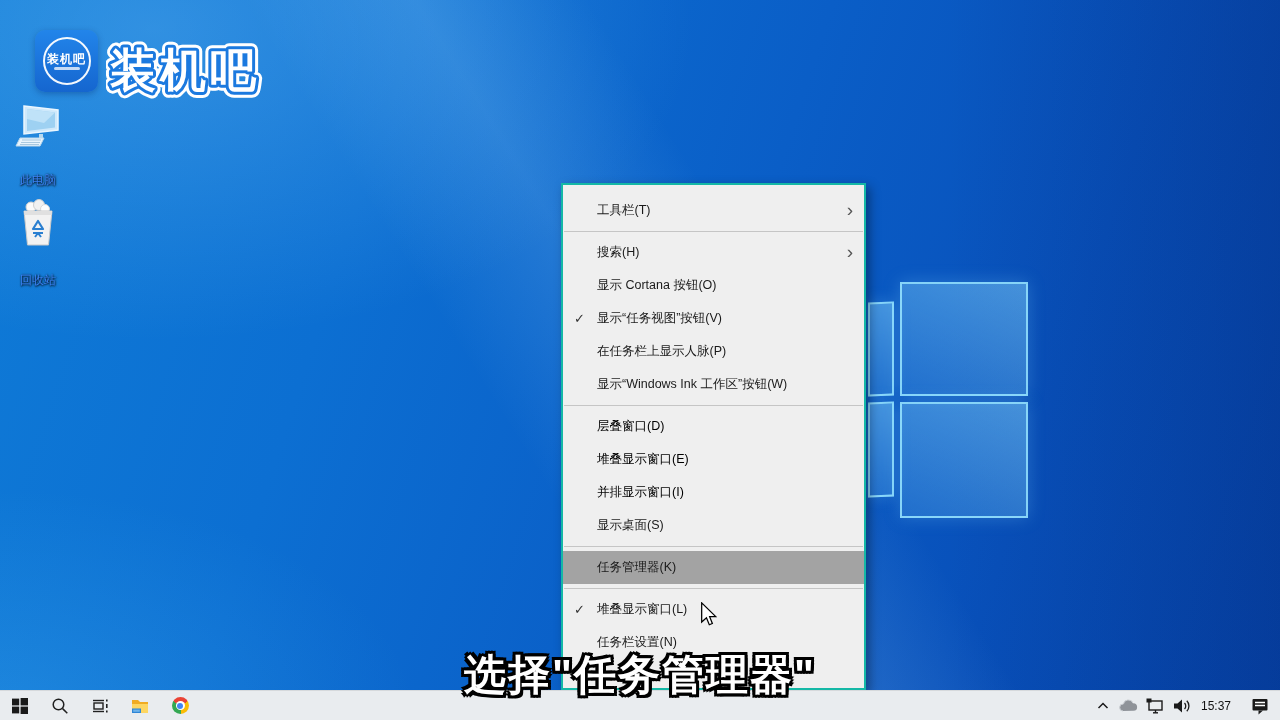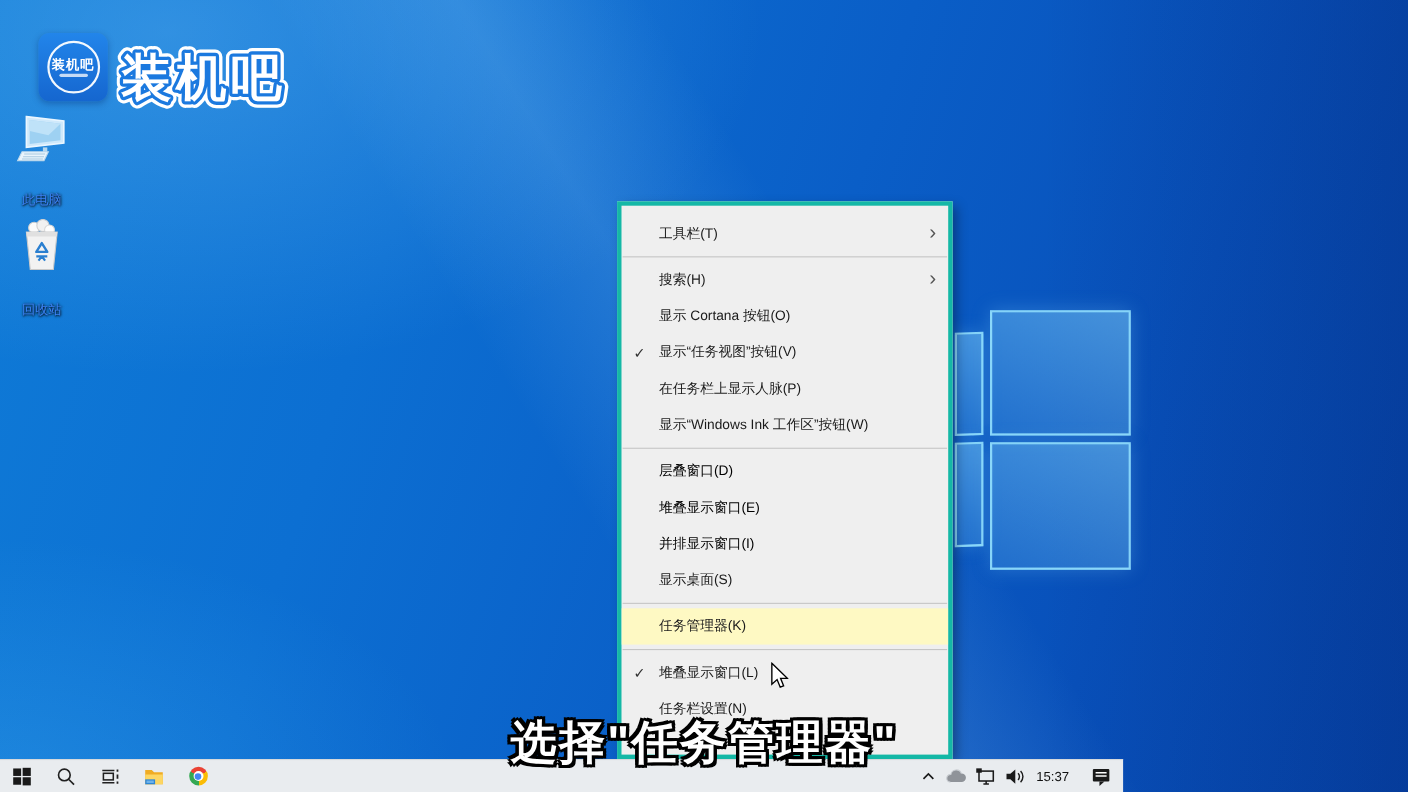--- a/index.html
+++ b/index.html
@@ -39,38 +39,38 @@
 
   
   .desk-icon { position:absolute; width:76px; text-align:center; z-index:2; cursor:default; }
   .desk-icon .lbl { margin-top:19px; font-size:12px; color:#3b82f6;
     text-shadow:0 1px 2px rgba(0,0,0,0.9), 1px 0 2px rgba(0,0,0,0.7); }
   #icon-pc  { left:0; top:103px; }
   #icon-bin { left:0; top:199px; }
 
   
   .ctx-menu { position:absolute; left:561px; top:183px; width:305px; height:507px; z-index:3;
-    background:#efefef; border:4px solid #14b8a6; overflow:hidden; padding-top:9px;
+    background:#efefef; border:2px solid #14b8a6; overflow:hidden; padding-top:9px;
     box-shadow:4px 4px 10px rgba(0,0,0,0.35); }
   .mi { position:relative; height:33px; line-height:33px; font-size:12.5px; color:#1a1a1a;
     padding-left:34px; white-space:nowrap; }
   .mi.disabled { color:#000000; }
-  .mi.highlight { background:#fef9c3; }
+  .mi.highlight { background:#a3a3a3; }
   .mi .chk { position:absolute; left:11px; top:0; font-size:13px; color:#333; }
   .mi .arr { position:absolute; right:11px; top:-1px; font-size:19px; color:#555; font-weight:400; }
   .msep { height:1px; background:#c5c5c5; margin:4px 1px; }
 
   
   .subtitle { position:absolute; left:0; right:0; top:647px; z-index:6; text-align:center;
     font-size:42px; font-weight:700; letter-spacing:2px; color:#fff;
     text-shadow:-3px -3px 0 #000, 3px -3px 0 #000, -3px 3px 0 #000, 3px 3px 0 #000,
                 -3px 0 0 #000, 3px 0 0 #000, 0 -3px 0 #000, 0 3px 0 #000; }
 
   
-  .taskbar { position:absolute; left:0; bottom:0; width:1021px; height:30px; z-index:5;
+  .taskbar { position:absolute; left:0; bottom:0; width:1280px; height:30px; z-index:5;
     background:#e9ecef; border-top:1px solid #d6d9dc; display:flex; align-items:center; }
   .tb-left { display:flex; align-items:center; height:100%; }
   .tb-btn { width:40px; height:30px; display:flex; align-items:center; justify-content:center; }
   .chrome-ball { width:17px; height:17px; border-radius:50%; position:relative;
     background:conic-gradient(from -60deg, #ea4335 0deg 120deg, #fbbc05 120deg 240deg, #34a853 240deg 360deg); }
   .chrome-ball::before { content:""; position:absolute; left:4px; top:4px; width:9px; height:9px;
     border-radius:50%; background:#fff; }
   .chrome-ball::after { content:""; position:absolute; left:5.5px; top:5.5px; width:6px; height:6px;
     border-radius:50%; background:#4285f4; }
   .tray { margin-left:auto; display:flex; align-items:center; height:100%; gap:7px; padding-right:8px; }

